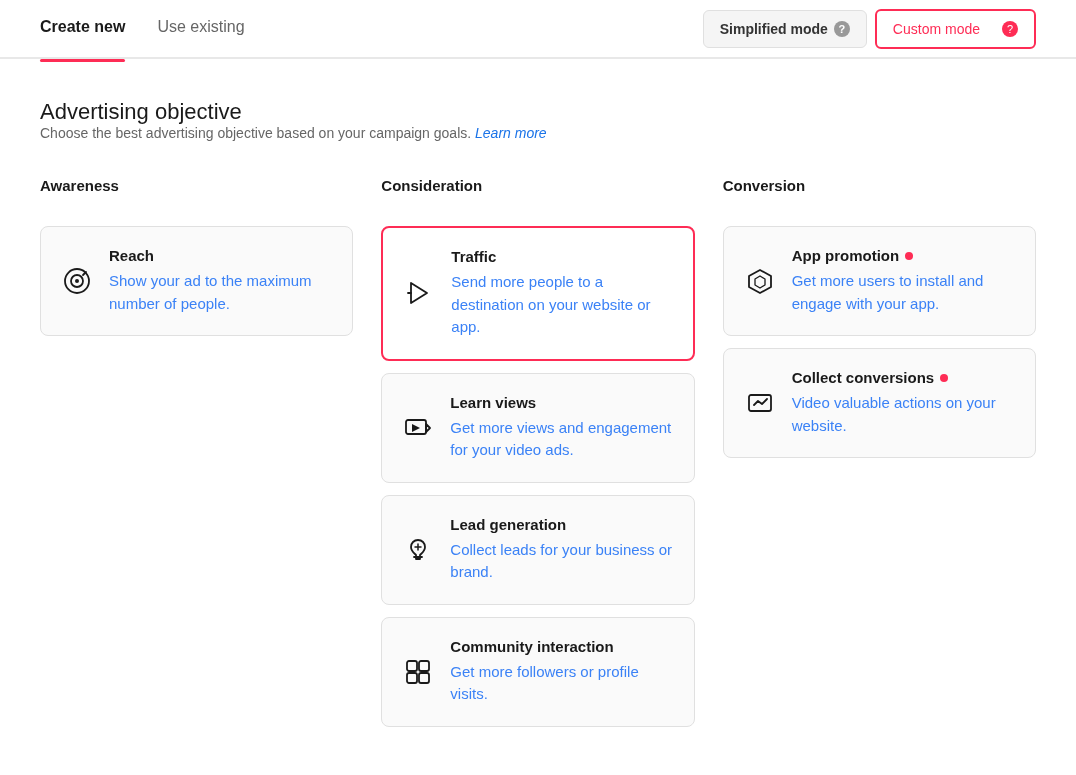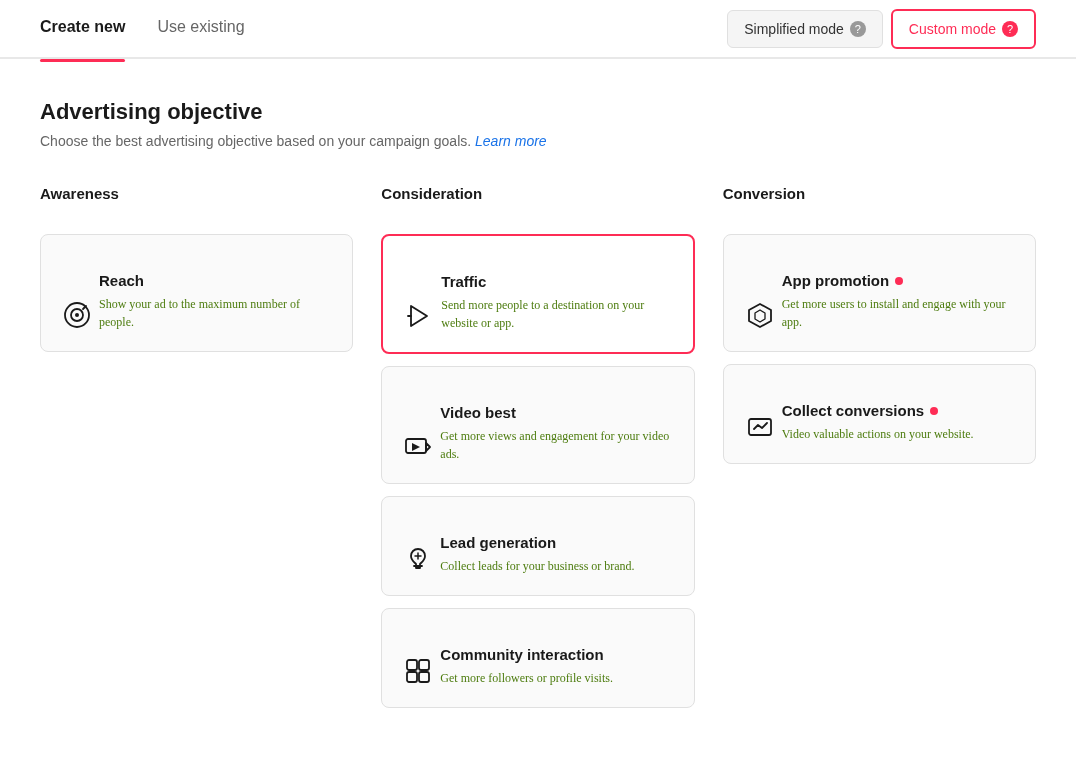--- a/index.html
+++ b/index.html
@@ -61,26 +61,27 @@
       display: flex;
       align-items: center;
       gap: 6px;
       padding: 10px 16px;
       background: #f5f5f5;
       border: 1px solid #e0e0e0;
       border-radius: 6px;
       font-size: 14px;
       color: #333;
       cursor: pointer;
+      font-weight: bold;
     }
 
     .custom-mode {
       display: flex;
       align-items: center;
-      gap: 6px;
+      gap: 22px;
       padding: 10px 16px;
       background: #fff;
       border: 2px solid #fe2c55;
       border-radius: 6px;
       font-size: 14px;
       color: #fe2c55;
       cursor: pointer;
       font-weight: 500;
     }
 
@@ -102,23 +103,23 @@
       background: #e8e8e8;
     }
 
     .main-content {
       padding: 40px 40px;
       max-width: 1076px;
     }
 
     .section-title {
       font-size: 22px;
-      font-weight: 700;
-      color: #1a1a1a;
-      margin-bottom: 8px;
+      font-weight: 400;
+      color: #1a1a1a;
+      margin-bottom: 0;
     }
 
     .section-subtitle {
       font-size: 14px;
       color: #666;
       margin-bottom: 36px;
     }
 
     .section-subtitle a {
       color: #1a73e8;
@@ -149,23 +150,22 @@
       transition: border-color 0.2s;
     }
 
     .objective-card.selected {
       border: 2px solid #fe2c55;
       background: #fff;
     }
 
     .card-icon-row {
       display: flex;
-      align-items: flex-end;
-      gap: 6px;
-      margin-top: 17px;
+      align-items: center;
+      gap: 16px;
     }
 
     .card-icon {
       width: 32px;
       height: 32px;
       flex-shrink: 0;
       display: flex;
       align-items: center;
       justify-content: center;
     }
@@ -176,24 +176,23 @@
       font-size: 15px;
       font-weight: 600;
       color: #1a1a1a;
       margin-bottom: 6px;
       display: flex;
       align-items: center;
       gap: 4px;
     }
 
     .card-desc {
-      font-size: 12px;
-      color: #4d7c0f;
+      font-size: 15px;
+      color: #3b82f6;
       line-height: 1.5;
-      font-family: Liberation Serif, serif;
     }
 
     .beta-dot {
       width: 8px;
       height: 8px;
       background: #fe2c55;
       border-radius: 50%;
       display: inline-block;
       margin-left: 2px;
     }
@@ -271,21 +270,21 @@
       <div class="objective-card">
         <div class="card-icon-row">
           <div class="card-icon">
             <svg width="28" height="28" viewBox="0 0 28 28" fill="none">
               <rect x="2" y="6" width="20" height="14" rx="2" stroke="#1a1a1a" stroke-width="1.8" fill="none"></rect>
               <polygon points="22,10 26,14 22,18" stroke="#1a1a1a" stroke-width="1.8" fill="none" stroke-linejoin="round"></polygon>
               <polygon points="8,10 16,14 8,18" fill="#1a1a1a"></polygon>
             </svg>
           </div>
           <div class="card-content">
-            <div class="card-title">Video best</div>
+            <div class="card-title">Learn views</div>
             <div class="card-desc">Get more views and engagement for your video ads.</div>
           </div>
         </div>
       </div>
 
       <div class="objective-card">
         <div class="card-icon-row">
           <div class="card-icon">
             <svg width="28" height="28" viewBox="0 0 28 28" fill="none">
               <path d="M14 4 C10 4 7 7 7 11 C7 15 10 17 12 19 L12 23 L16 23 L16 19 C18 17 21 15 21 11 C21 7 18 4 14 4Z" stroke="#1a1a1a" stroke-width="1.8" fill="none" stroke-linejoin="round"></path>

